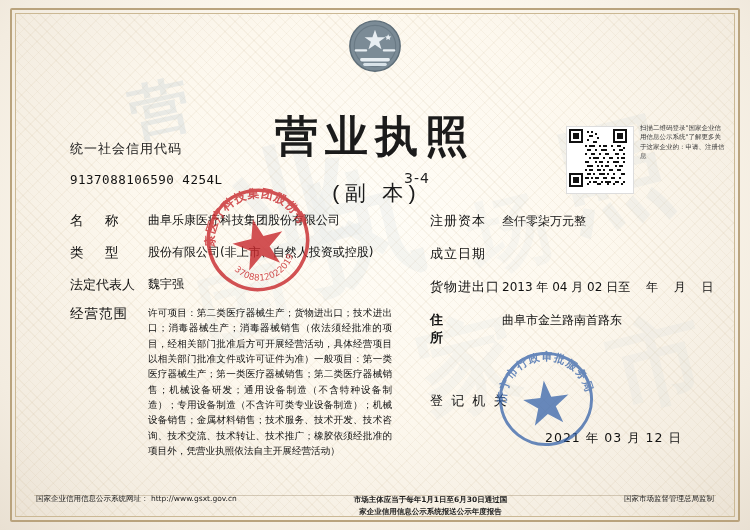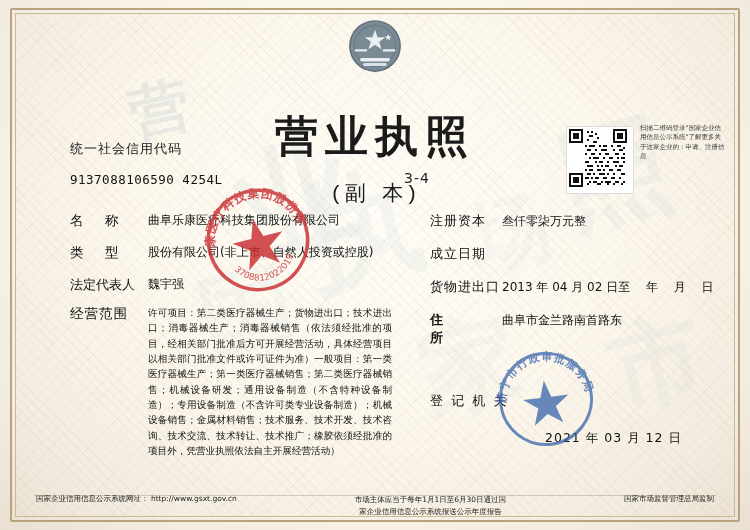--- a/index.html
+++ b/index.html
@@ -156,21 +156,21 @@
     width:118px;height:118px;z-index:5;opacity:0.72;
     transform:rotate(-7deg);
   }
   
   .footer{
     position:absolute;left:0;right:0;bottom:12px;
     display:flex;justify-content:space-between;align-items:flex-start;
     padding:0 36px;box-sizing:border-box;z-index:4;margin-top:16px;
   }
   .footer .f-left{font-size:7.5px;color:#222;}
-  .footer .f-mid{font-size:7.5px;color:#222;text-align:center;line-height:1.6;}
+  .footer .f-mid{font-size:7.5px;color:#222;text-align:center;line-height:1.6;font-weight:bold;}
   .footer .f-right{font-size:7.5px;color:#222;}
   .hair-line{
     position:absolute;left:34px;right:34px;bottom:34px;height:1px;
     background:rgba(150,130,95,0.35);z-index:2;
   }
 </style>
 </head>
 <body>
 
 <div id="license">

